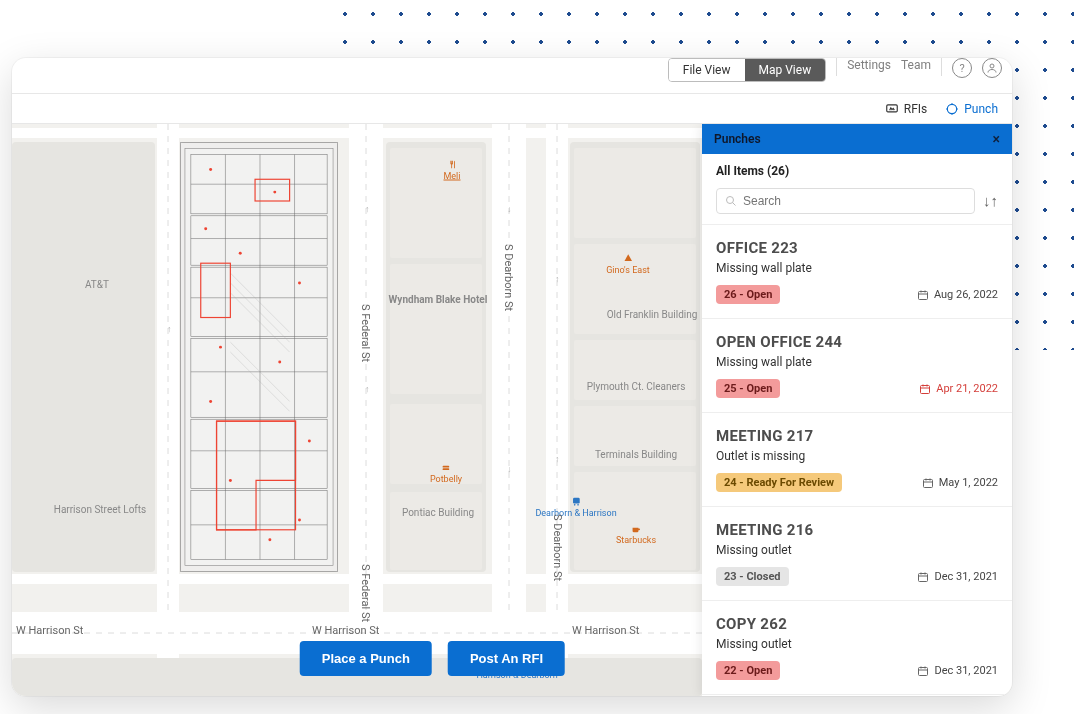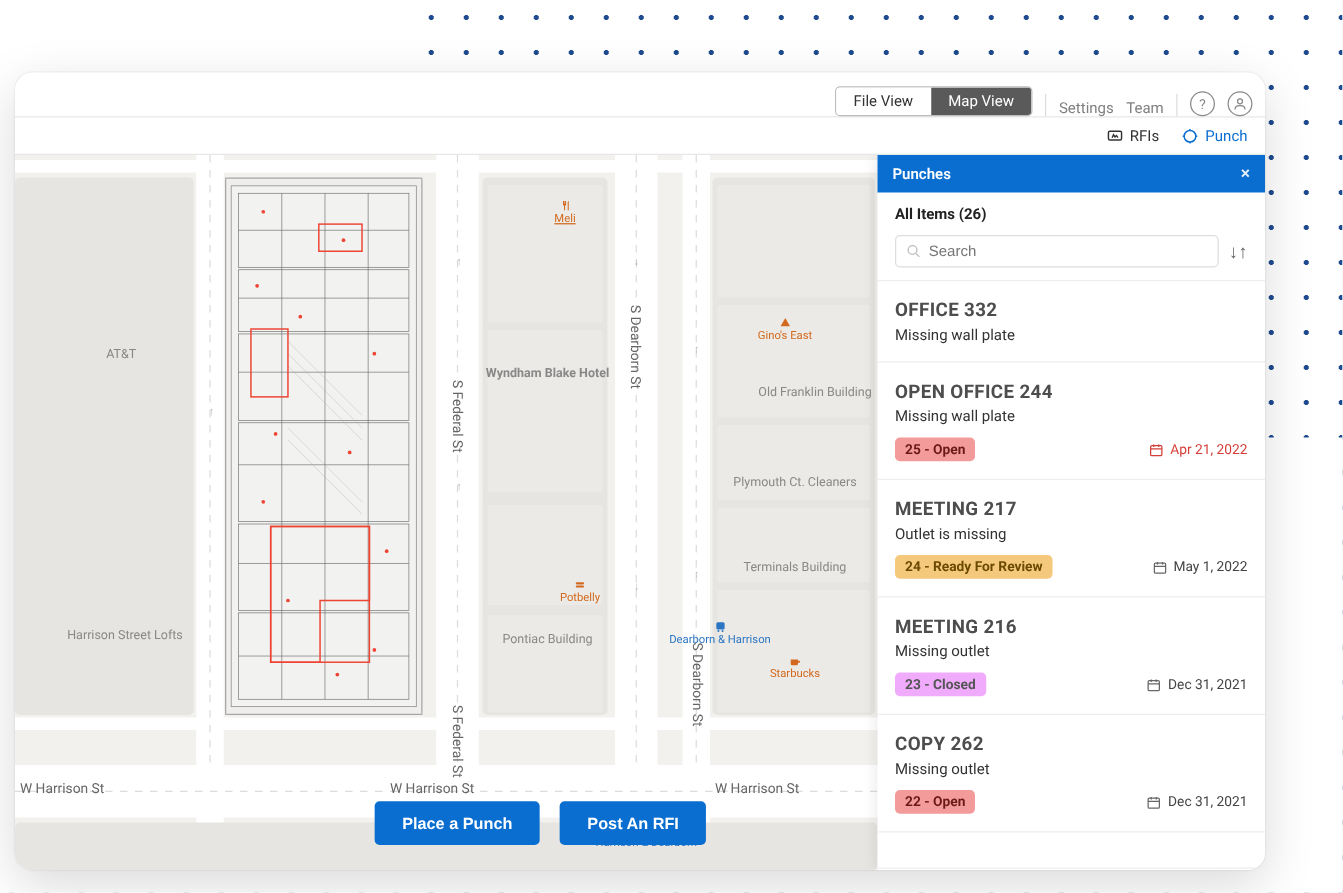--- a/index.html
+++ b/index.html
@@ -39,21 +39,21 @@
     box-shadow: 0 12px 40px rgba(0,0,0,.15), 0 0 0 1px rgba(0,0,0,.04);
     overflow: hidden;
     z-index: 2;
   }
   
   .topbar {
     height: 36px;
     border-bottom: 1px solid #e7e7e7;
     display: flex;
     justify-content: flex-end;
-    align-items: flex-end;
+    align-items: flex-start;
     padding: 0 10px;
     gap: 10px;
     font-size: 12px;
     color: #808080;
   }
   .view-toggle {
     display: flex;
     border: 1px solid #bcbcbc;
     border-radius: 4px;
     overflow: hidden;
@@ -126,21 +126,21 @@
   }
   
   .panel {
     position:absolute; top:0; right:0;
     width:310px; height:100%;
     background:#fff;
     box-shadow: -2px 0 10px rgba(0,0,0,.08);
     display:flex; flex-direction:column;
   }
   .panel-header {
-    background:#0a6ed1; color:#ffffff;
+    background:#0a6ed1; color:#0f172a;
     padding: 7px 12px; font-size:12px; font-weight:600;
     display:flex; justify-content:space-between; align-items:center;
   }
   .panel-header .close { cursor:pointer; font-size:14px; opacity:.9; }
   .panel-sub {
     padding: 10px 14px 6px; font-size:12px; font-weight:700; color:#222;
   }
   .panel-search {
     display:flex; align-items:center; gap:8px;
     padding: 4px 14px 10px;
@@ -162,21 +162,21 @@
     border-bottom: 1px solid #eee;
   }
   .punch-title { font-size:15px; font-weight:700; color:#4d4d4d; letter-spacing:.3px; }
   .punch-desc { font-size:12px; color:#333; margin-top:4px; }
   .punch-row { display:flex; justify-content:space-between; align-items:center; margin-top:10px; }
   .badge {
     font-size:11px; font-weight:700; padding:3px 8px; border-radius:4px;
   }
   .badge.open { background:#f39b9b; color:#6b1a1a; }
   .badge.review { background:#f5c97b; color:#6b4a00; }
-  .badge.closed { background:#f0abfc; color:#555; }
+  .badge.closed { background:#e5e5e5; color:#555; }
   .punch-date { display:flex; align-items:center; gap:5px; font-size:11px; color:#444; }
   .punch-date.overdue { color:#d43f3a;text-align:right; }
   .punch-date svg { width:12px; height:12px; }
   .arrow-marker { font-size:9px; color:#b5b5b5; position:absolute; }
 </style>
 </head>
 <body>
 
 <div class="dots"></div>
 <div class="dots-mask"></div>
@@ -329,21 +329,21 @@
           <path d="M7 3v7c0 1 1 2 2 2v9h2v-9c1 0 2-1 2-2V3h-2v6h-1V3h-1v6H9V3H7zm9 0v18h2V3c-2 0-2 4-2 4z"></path>
         </svg>
       <span>Meli</span>
     </div>
     <div class="map-label poi" style="left:616px; top:140px;">
       <svg width="10" height="10" viewBox="0 0 24 24" fill="#d2691e" style="display:block;margin:0 auto 1px;">
           <path d="M12 2l9 16H3z"></path>
         </svg>
       <span>Gino's East</span>
     </div>
-    <div class="map-label poi" style="left:452px; top:349px;">
+    <div class="map-label poi" style="left:434px; top:349px;">
       <svg width="10" height="10" viewBox="0 0 24 24" fill="#d2691e" style="display:block;margin:0 auto 1px;">
           <rect x="4" y="8" width="16" height="4" rx="2"></rect>
           <rect x="4" y="14" width="16" height="4" rx="2"></rect>
         </svg>
       <span>Potbelly</span>
     </div>
     <div class="map-label poi" style="left:624px; top:410px;">
       <svg width="10" height="10" viewBox="0 0 24 24" fill="#d2691e" style="display:block;margin:0 auto 1px;">
           <path d="M4 10h14v8a3 3 0 01-3 3H7a3 3 0 01-3-3v-8zm14 2h2a2 2 0 010 4h-2"></path>
         </svg>
@@ -391,22 +391,33 @@
           <svg width="12" height="12" viewBox="0 0 24 24" fill="none" stroke="#bbb" stroke-width="2">
               <circle cx="10" cy="10" r="7"></circle>
               <line x1="21" y1="21" x2="15" y2="15"></line>
             </svg>
           <input type="text" placeholder="Search" style="">
         </div>
         <span class="sort-btn">↓↑</span>
       </div>
       <div class="punch-list" id="punch-list">
           <div class="punch">
-    <div class="punch-title">OFFICE 332</div>
+    <div class="punch-title">OFFICE 223</div>
     <div class="punch-desc">Missing wall plate</div>
+    <div class="punch-row">
+              <span class="badge open">26 - Open</span>
+              <span class="punch-date ">
+      <svg viewBox="0 0 24 24" fill="none" stroke="#666" stroke-width="2">
+                  <rect x="3" y="5" width="18" height="16" rx="2"></rect>
+                  <line x1="3" y1="10" x2="21" y2="10"></line>
+                  <line x1="8" y1="3" x2="8" y2="7"></line>
+                  <line x1="16" y1="3" x2="16" y2="7"></line>
+                </svg>
+      Aug 26, 2022</span>
+            </div>
   </div>
           <div class="punch">
     <div class="punch-title">OPEN OFFICE 244</div>
     <div class="punch-desc">Missing wall plate</div>
     <div class="punch-row">
               <span class="badge open">25 - Open</span>
               <span class="punch-date overdue">
       <svg viewBox="0 0 24 24" fill="none" stroke="#d43f3a" stroke-width="2">
                   <rect x="3" y="5" width="18" height="16" rx="2"></rect>
                   <line x1="3" y1="10" x2="21" y2="10"></line>

